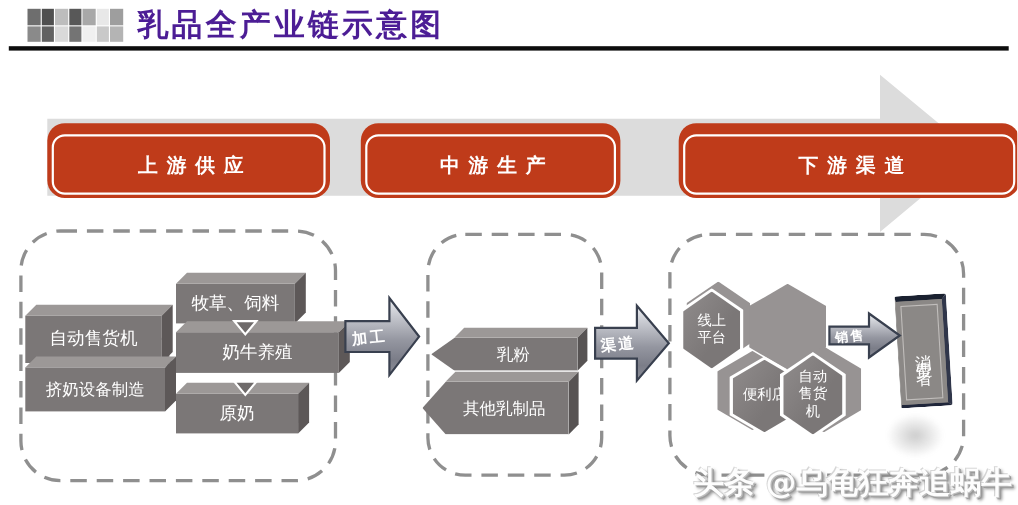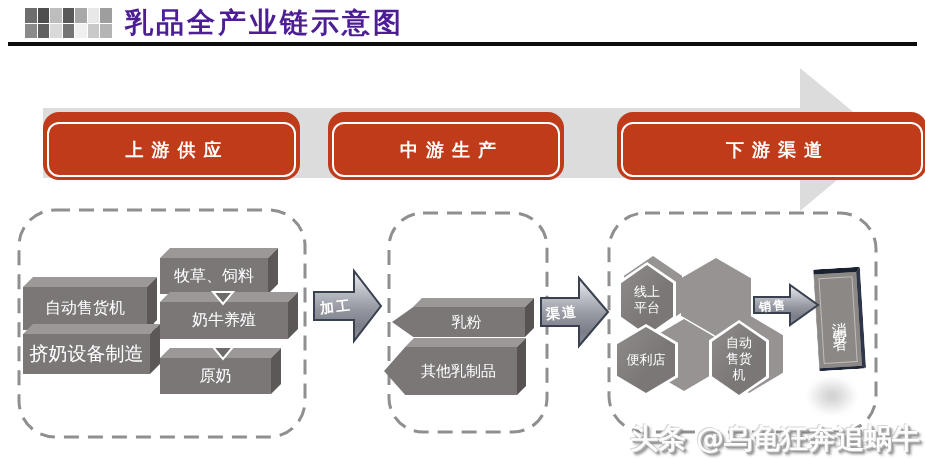--- a/index.html
+++ b/index.html
@@ -108,23 +108,23 @@
     <div class="inner">上游供应</div>
   </div>
   <div class="banner" style="left:328px;top:112px;width:236px">
     <div class="inner">中游生产</div>
   </div>
   <div class="banner" style="left:617px;top:112px;width:310px">
     <div class="inner">下游渠道</div>
   </div>
 
   <div class="cube" style="left:23px;top:287px;width:124px;height:43px">自动售货机</div>
-  <div class="cube" style="left:23px;top:334px;width:127px;height:40px;font-size:19px">挤奶设备制造</div>
+  <div class="cube" style="left:23px;top:334px;width:127px;height:40px;font-size:15px">挤奶设备制造</div>
   <div class="cube" style="left:160px;top:258px;width:108px;height:36px">牧草、饲料</div>
-  <div class="cube" style="left:160px;top:302px;width:128px;height:37px">奶牛养殖</div>
+  <div class="cube" style="left:160px;top:302px;width:148px;height:37px">奶牛养殖</div>
   <div class="cube" style="left:160px;top:358px;width:111px;height:36px">原奶</div>
 
   <svg class="layer" width="925" height="459" viewBox="0 0 925 459" style="z-index:3;pointer-events:none">
     <path d="M213 292 L233 292 L223 304 Z" fill="#6f6b6b" stroke="#fff" stroke-width="2"></path>
     <path d="M213 347 L233 347 L223 359 Z" fill="#6f6b6b" stroke="#fff" stroke-width="2"></path>
   </svg>
 
   <div class="chev" style="left:392px;top:307px;width:133px;height:30px">
     <div class="face">乳粉</div>
   </div>
@@ -133,21 +133,21 @@
   </div>
 
   <div class="hexback hexclip" style="left:624px;top:256px;width:58px;height:76px"></div>
   <div class="hexw hexclip" style="left:618px;top:262px;width:58px;height:76px">
     <div class="hex hexclip">线上平台</div>
   </div>
 
   <div class="hexback hexclip" style="left:681px;top:258px;width:70px;height:78px"></div>
 
   <div class="hexback hexclip" style="left:652px;top:319px;width:64px;height:72px"></div>
-  <div class="hexw hexclip" style="left:614px;top:324px;width:64px;height:72px">
+  <div class="hexw hexclip" style="left:663px;top:324px;width:64px;height:72px">
     <div class="hex hexclip">便利店</div>
   </div>
 
   <div class="hexback hexclip" style="left:715px;top:315px;width:68px;height:78px"></div>
   <div class="hexw hexclip" style="left:709px;top:320px;width:60px;height:78px">
     <div class="hex hexclip">自动售货机</div>
   </div>
 
   <div id="consumer-shadow"></div>
   <div id="consumer">

